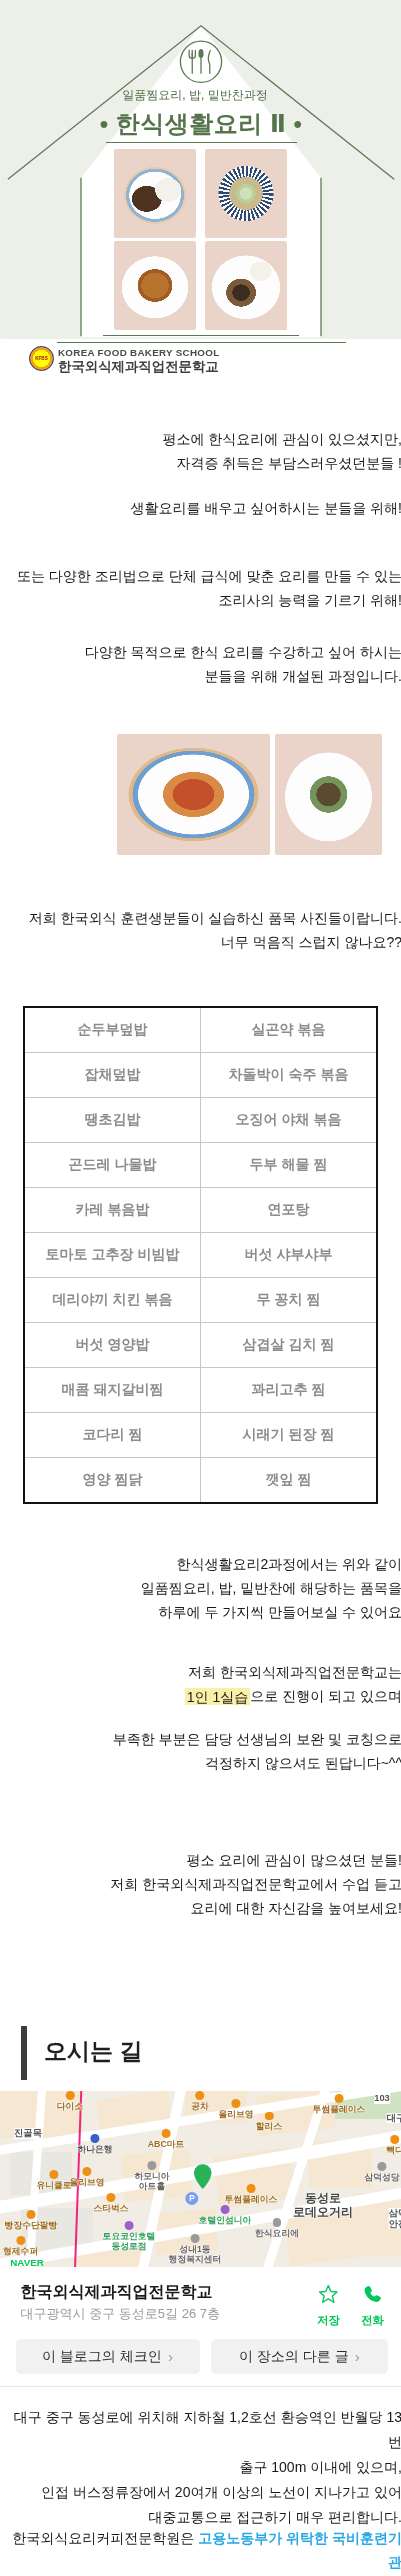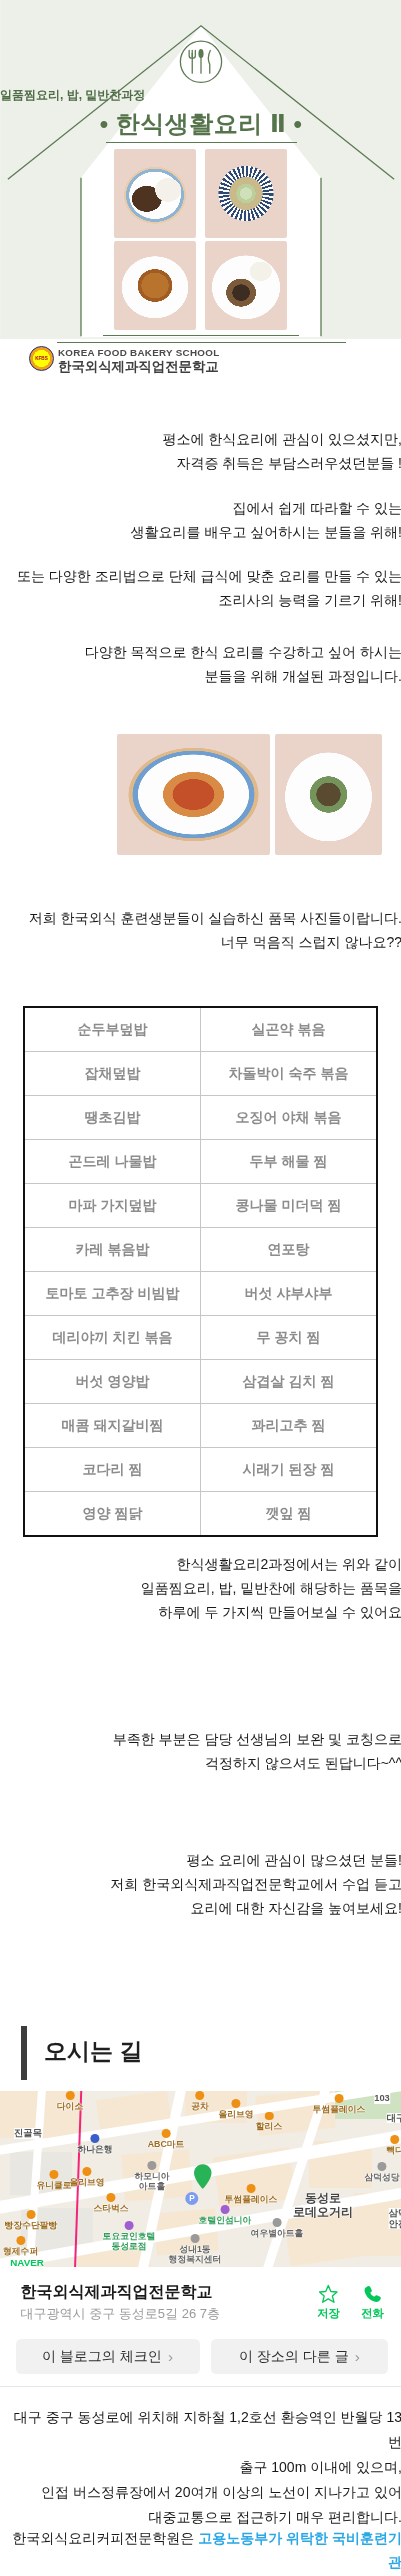--- a/index.html
+++ b/index.html
@@ -2,21 +2,21 @@
 <html style="font-size:8.2px"><head>
 <meta charset="utf-8">
 <style>
   html,body{margin:0;padding:0;background:#fff;}
   body{font-family:"Liberation Sans","DejaVu Sans",sans-serif;}
   #page{position:relative;width:402px;height:3297px;margin:0 auto;background:#fff;overflow:hidden;}
   .abs{position:absolute;}
   
   #poster{left:0;top:0;width:402px;height:376px;}
   #poster-bg{left:0;top:0;}
-  .poster-sub{left:0;right:12px;top:87px;font-size:12px;font-weight:700;color:#4e6c46;}
+  .poster-sub{left:0;right:12px;top:87px;text-align:center;font-size:12px;font-weight:400;color:#4e6c46;}
   .poster-title{left:0;right:0;top:108px;text-align:center;font-size:24px;font-weight:800;color:#56744c;letter-spacing:0.5px;}
   .poster-divider{left:106px;top:142px;width:191px;height:1px;background:#5c7a52;}
   .pline2a{left:103px;top:335px;width:196px;height:1px;background:#5c7a52;}
   .pline2b{left:57px;top:342px;width:289px;height:1px;background:#5c7a52;}
   .photo{position:absolute;border-radius:2.1px;}
   .ph1{background:
     radial-gradient(ellipse 26% 22% at 66% 46%, #f3f1ea 0 60%, rgba(0,0,0,0) 61%),
     radial-gradient(ellipse 30% 24% at 40% 56%, #4d3320 0 60%, rgba(0,0,0,0) 61%),
     radial-gradient(ellipse 39% 33% at 50% 52%, #fdfdfd 0 80%, #8fb3d3 81% 90%, #e8cba9 91% 96%, rgba(0,0,0,0) 97%),
     #ead3c8;}
@@ -86,21 +86,21 @@
   .ml.road::before,.ml.roadlg::before,.ml.naver::before,.ml.parking::before{display:none;}
   .ml.roadlg{color:#444;font-size:12px;font-weight:700;}
   .ml.naver{color:#03c75a;font-size:9.8px;font-weight:800;text-decoration:underline;}
   .ml.parking{width:13.4px;height:13.4px;border-radius:50%;background:#7b9cf0;color:#fff;font-weight:800;
       justify-content:center;font-size:8.2px;text-shadow:none;}
   
   #place-card{left:0;top:2271px;width:402px;height:115px;background:#fff;border-bottom:1px solid #e8e8e8;}
   .pc-title{left:20.6px;top:11.3px;font-size:16px;font-weight:700;color:#1a1a1a;}
   .pc-addr{left:20.6px;top:34px;font-size:13px;color:#9a9a9a;}
   .pc-act{position:absolute;display:flex;flex-direction:column;align-items:center;width:41px;}
-  .pc-act .lbl{font-size:11.3px;color:#03c75a;margin-top:1px;font-weight:600;}
+  .pc-act .lbl{font-size:11.3px;color:#03c75a;margin-top:8px;font-weight:600;}
   .pc-btn{position:absolute;top:68px;height:35px;background:#f1f1f1;border-radius:5.2px;border:none;
       display:flex;align-items:center;justify-content:center;font-size:14px;color:#2e2e2e;
       font-family:inherit;cursor:pointer;}
   .pc-btn .chev{color:#999;margin-left:6.2px;font-size:15.5px;}
 </style>
 </head>
 <body>
 
 <div id="page">
 
@@ -138,21 +138,20 @@
       </div>
     <div class="abs logo-strip-en">KOREA FOOD BAKERY SCHOOL</div>
     <div class="abs logo-strip-kr">한국외식제과직업전문학교</div>
   </div>
 
   <div class="pgroup" style="top:427px">
     <div class="pline">평소에 한식요리에 관심이 있으셨지만,</div>
     <div class="pline">자격증 취득은 부담스러우셨던분들 !</div>
   </div>
   <div class="pgroup" style="top:496px">
-    <div class="pline">집에서 쉽게 따라할 수 있는</div>
     <div class="pline">생활요리를 배우고 싶어하시는 분들을 위해!</div>
   </div>
   <div class="pgroup" style="top:564px">
     <div class="pline">또는 다양한 조리법으로 단체 급식에 맞춘 요리를 만들 수 있는</div>
     <div class="pline">조리사의 능력을 기르기 위해!</div>
   </div>
   <div class="pgroup" style="top:640px">
     <div class="pline">다양한 목적으로 한식 요리를 수강하고 싶어 하시는</div>
     <div class="pline">분들을 위해 개설된 과정입니다.</div>
   </div>
@@ -176,24 +175,20 @@
           <td>잡채덮밥</td>
           <td>차돌박이 숙주 볶음</td>
         </tr>
       <tr>
           <td>땡초김밥</td>
           <td>오징어 야채 볶음</td>
         </tr>
       <tr>
           <td>곤드레 나물밥</td>
           <td>두부 해물 찜</td>
-        </tr>
-      <tr>
-          <td>마파 가지덮밥</td>
-          <td>콩나물 미더덕 찜</td>
         </tr>
       <tr>
           <td>카레 볶음밥</td>
           <td>연포탕</td>
         </tr>
       <tr>
           <td>토마토 고추장 비빔밥</td>
           <td>버섯 샤부샤부</td>
         </tr>
       <tr>
@@ -216,20 +211,24 @@
           <td>영양 찜닭</td>
           <td>깻잎 찜</td>
         </tr>
     </tbody>
   </table>
 
   <div class="pgroup" style="top:1552px">
     <div class="pline">한식생활요리2과정에서는 위와 같이</div>
     <div class="pline">일품찜요리, 밥, 밑반찬에 해당하는 품목을</div>
     <div class="pline">하루에 두 가지씩 만들어보실 수 있어요</div>
+  </div>
+  <div class="pgroup" style="top:1660px">
+    <div class="pline">저희 한국외식제과직업전문학교는</div>
+    <div class="pline"><span class="hl">1인 1실습</span><span>으로 진행이 되고 있으며</span></div>
   </div>
   <div class="pgroup" style="top:1727px">
     <div class="pline">부족한 부분은 담당 선생님의 보완 및 코칭으로</div>
     <div class="pline">걱정하지 않으셔도 된답니다~^^</div>
   </div>
   <div class="pgroup" style="top:1848px">
     <div class="pline">평소 요리에 관심이 많으셨던 분들!</div>
     <div class="pline">저희 한국외식제과직업전문학교에서 수업 듣고</div>
     <div class="pline">요리에 대한 자신감을 높여보세요!</div>
   </div>
@@ -277,21 +276,21 @@
     <div class="ml place" style="left:152px;top:70px">하모니아
 아트홀</div>
     <div class="ml shop" style="left:31px;top:119px">빵장수단팥빵</div>
     <div class="ml shop" style="left:20.6px;top:145px">형제수퍼</div>
     <div class="ml naver" style="left:27px;top:166px">NAVER</div>
     <div class="ml hotel" style="left:129px;top:130px">토요코인호텔
 동성로점</div>
     <div class="ml hotel" style="left:225px;top:114px">호텔인섬니아</div>
     <div class="ml place" style="left:195px;top:143px">성내1동
 행정복지센터</div>
-    <div class="ml place" style="left:277px;top:127px">여우별아트홀</div>
+    <div class="ml place" style="left:277px;top:127px">한식요리에</div>
     <div class="ml shop" style="left:251px;top:93px">투썸플레이스</div>
     <div class="ml roadlg" style="left:323px;top:101px">동성로
 로데오거리</div>
     <div class="ml place" style="left:382px;top:71px">삼덕성당</div>
     <div class="ml road" style="left:398px;top:117px">삼덕
 안전</div>
     <div class="ml parking" style="left:192px;top:101px">P</div>
 
     <svg class="abs" style="left:194px;top:73px" width="17.5" height="25" viewBox="0 0 34 48">
       <path d="M17 0 C7 0 0 8 0 17 C0 30 17 48 17 48 C17 48 34 30 34 17 C34 8 27 0 17 0 Z" fill="#27b356"></path>

